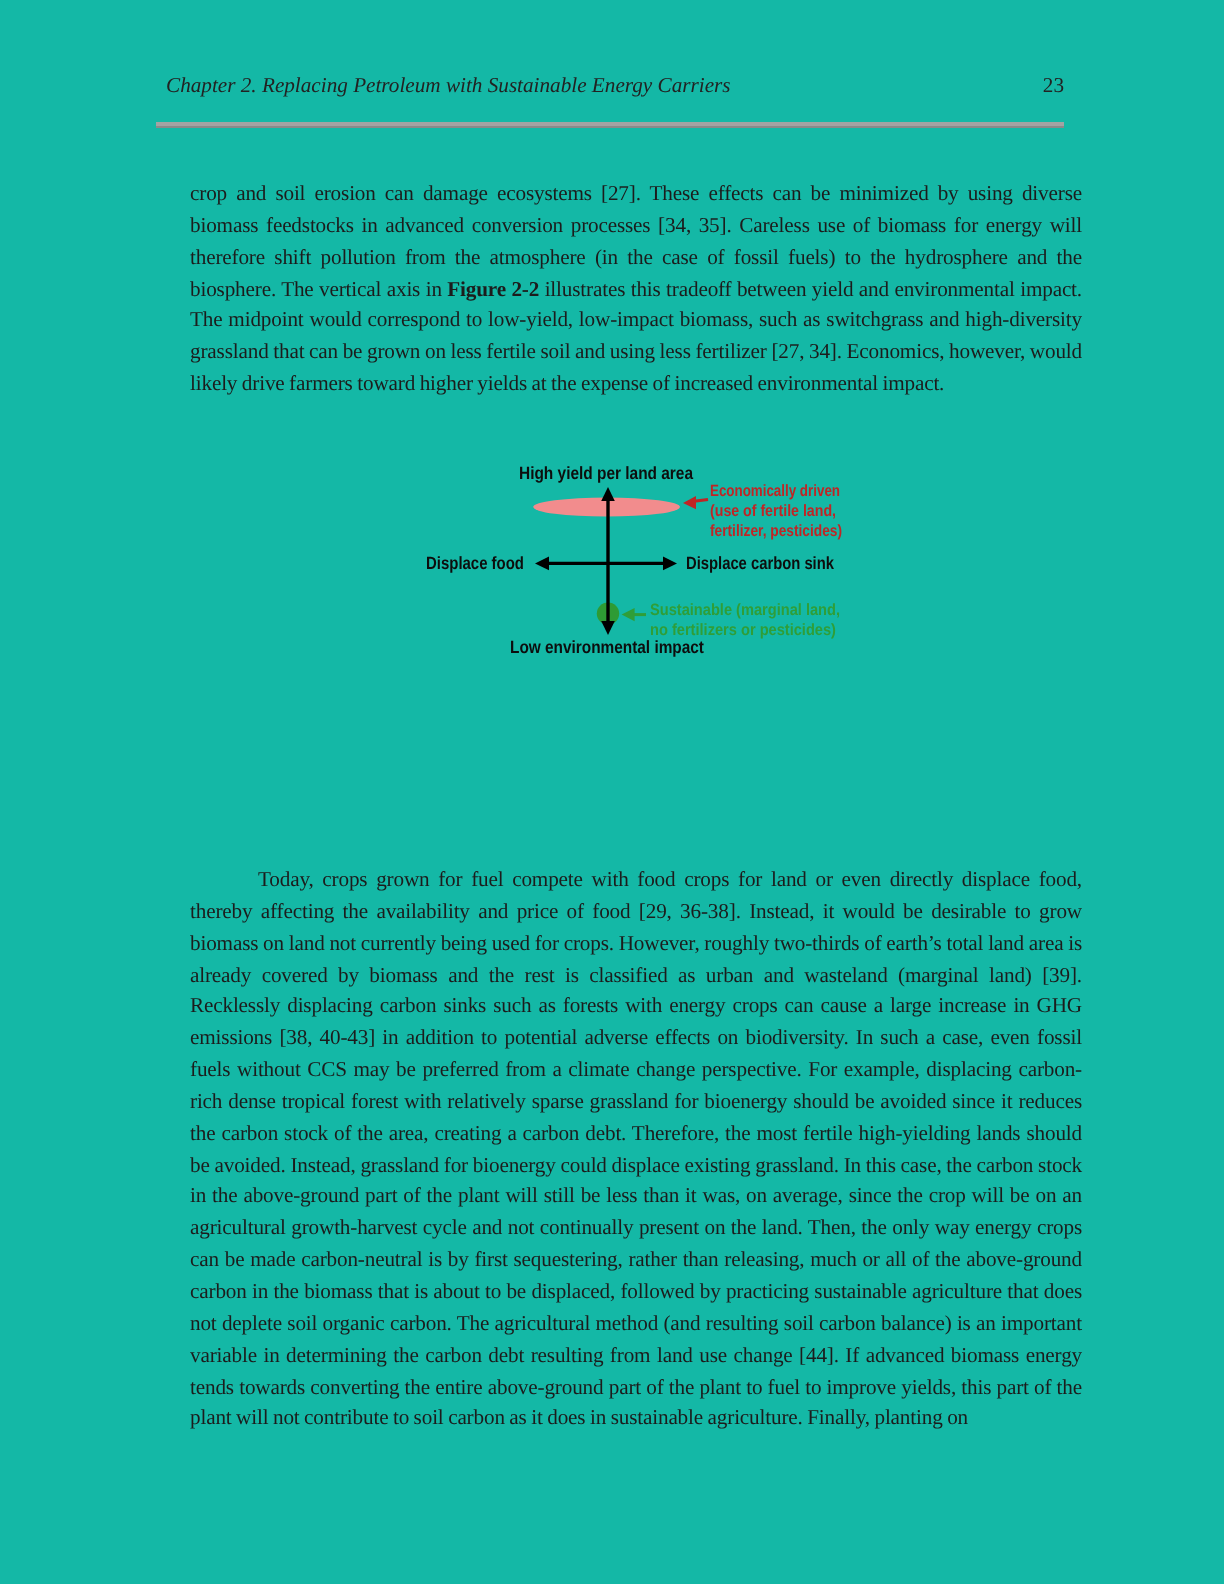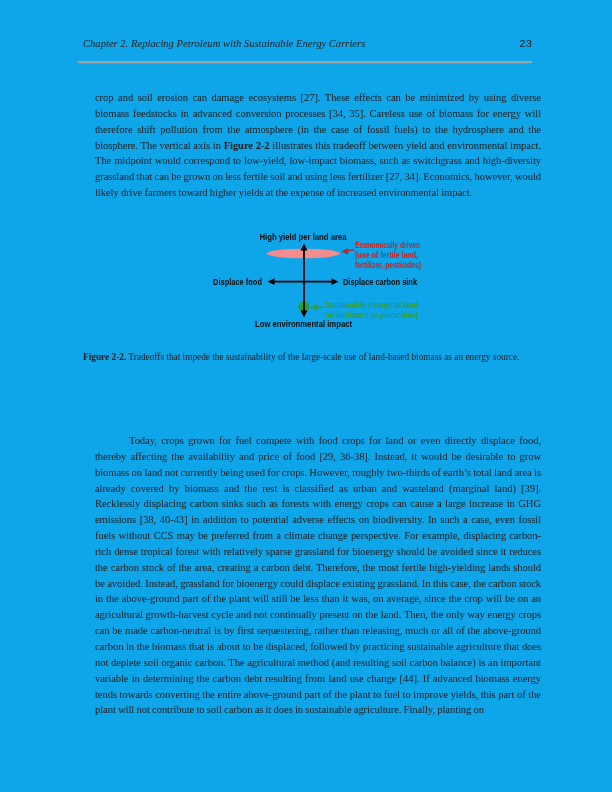--- a/index.html
+++ b/index.html
@@ -1,32 +1,32 @@
 <!DOCTYPE html>
 <html><head>
 <meta charset="utf-8">
 <style>
   html,body{margin:0;padding:0;background:#e8e8e8;}
   .page{
     position:relative;
     width:612px;height:792px;
-    background:#0ea5e9;
+    background:#14b8a6;
     font-family:"Liberation Serif", serif;
     color:#1e1e1e;
     overflow:hidden;
     margin:0 auto;
   }
   .running-head{
     position:absolute; top:38px; left:83px; width:380px;
     font-size:10.6px; font-style:italic; color:#222;
     white-space:nowrap;
   }
   .page-number{
     position:absolute; top:38px; right:80px;
-    font-size:10.6px; color:#222;font-family:Liberation Mono, monospace;
+    font-size:10.6px; color:#222;
   }
   .head-rule{
     position:absolute; top:61px; left:78px; width:454px; height:2px;
     background:#a3a3a3; border-bottom:1px solid #8a8a8a;
   }
   .body-par{
     position:absolute; left:83px; width:446px;
     font-size:10.6px; line-height:15.85px;
     text-align:justify; letter-spacing:-0.08px; word-spacing:-0.3px;
     color:#1c1c1c; margin:12px;
@@ -98,17 +98,16 @@
       <line x1="316" y1="307.3" x2="323" y2="307.3" stroke-width="1.5" stroke="#2f9e38"></line>
       <polygon points="310.8,307.3 317.3,304 317.3,310.6" fill="#2f9e38"></polygon>
     </g>
 
     <g>
       <text class="fig-note" x="325" y="307.5" textLength="95" lengthAdjust="spacingAndGlyphs" fill="#2f9e38">Sustainable (marginal land,</text>
       <text class="fig-note" x="325" y="317.5" textLength="93" lengthAdjust="spacingAndGlyphs" fill="#2f9e38">no fertilizers or pesticides)</text>
     </g>
   </svg>
 
-  <p class="caption"><b>Figure 2-2.</b><span> Tradeoffs that impede the sustainability of the large-scale use of land-based biomass as an energy source.</span></p>
 
   <p class="body-par par-2">Today, crops grown for fuel compete with food crops for land or even directly displace food, thereby affecting the availability and price of food [29, 36-38]. Instead, it would be desirable to grow biomass on land not currently being used for crops. However, roughly two-thirds of earth’s total land area is already covered by biomass and the rest is classified as urban and wasteland (marginal land) [39]. Recklessly displacing carbon sinks such as forests with energy crops can cause a large increase in GHG emissions [38, 40-43] in addition to potential adverse effects on biodiversity. In such a case, even fossil fuels without CCS may be preferred from a climate change perspective. For example, displacing carbon-rich dense tropical forest with relatively sparse grassland for bioenergy should be avoided since it reduces the carbon stock of the area, creating a carbon debt. Therefore, the most fertile high-yielding lands should be avoided. Instead, grassland for bioenergy could displace existing grassland. In this case, the carbon stock in the above-ground part of the plant will still be less than it was, on average, since the crop will be on an agricultural growth-harvest cycle and not continually present on the land. Then, the only way energy crops can be made carbon-neutral is by first sequestering, rather than releasing, much or all of the above-ground carbon in the biomass that is about to be displaced, followed by practicing sustainable agriculture that does not deplete soil organic carbon. The agricultural method (and resulting soil carbon balance) is an important variable in determining the carbon debt resulting from land use change [44]. If advanced biomass energy tends towards converting the entire above-ground part of the plant to fuel to improve yields, this part of the plant will not contribute to soil carbon as it does in sustainable agriculture. Finally, planting on</p>
 
 </div>
 
 </body></html>

